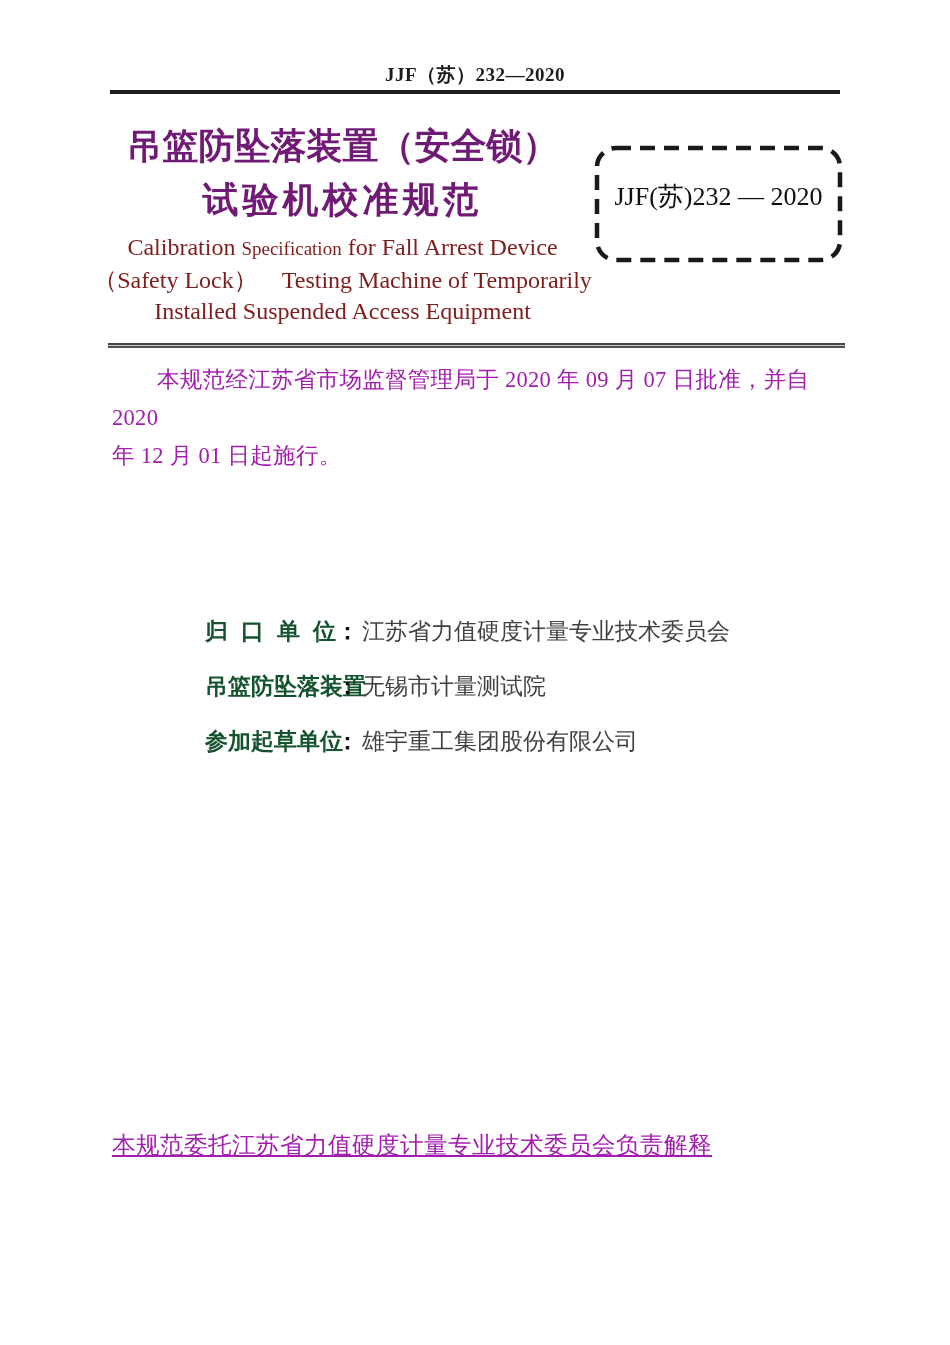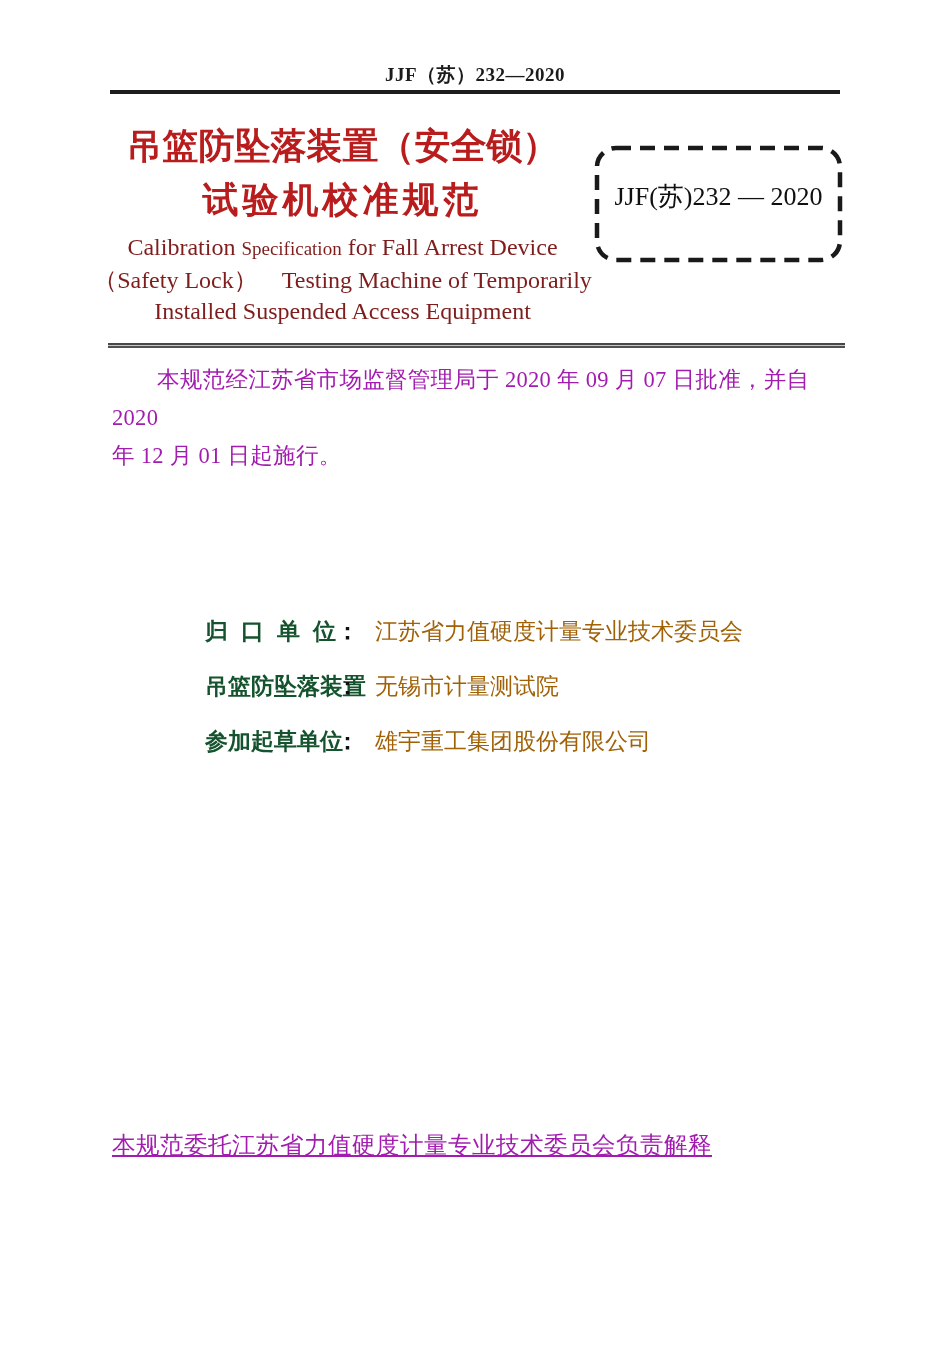--- a/index.html
+++ b/index.html
@@ -31,21 +31,21 @@
 
   
   .title-cn {
     position: absolute;
     top: 119px; left: 20px; width: 645px;
     text-align: center;
     font-family: "Liberation Sans", "DejaVu Sans", sans-serif;
     font-weight: bold;
     font-size: 36px;
     line-height: 54px;
-    color: #b91c1c;
+    color: #701a75;
   }
   .title-cn .title-l2 { letter-spacing: 4px; }
 
   
   .badge { position: absolute; top: 145px; left: 594px; width: 249px; height: 118px; }
   .badge svg { position: absolute; top: 0; left: 0; }
   .badge-text {
     position: absolute; inset: 0;
     display: flex; align-items: center; justify-content: center;
     transform: translateY(-8px);
@@ -98,21 +98,21 @@
     font-family: "Liberation Sans", "DejaVu Sans", sans-serif;
     font-weight: bold;
     color: #14532d;
     vertical-align: top;
   }
   .unit-colon {
     font-family: "Liberation Sans", "DejaVu Sans", sans-serif;
     font-weight: bold;
     color: #101010;
   }
-  .unit-value { margin-left: 16px; color: #a16207; }
+  .unit-value { margin-left: 3px; color: #404040; }
 
   
   .footer-note {
     position: absolute;
     top: 1129px; left: 112px;
     font-size: 23.5px;
     letter-spacing: 0.5px;
     color: #a21caf;
     text-decoration: underline;
   }

